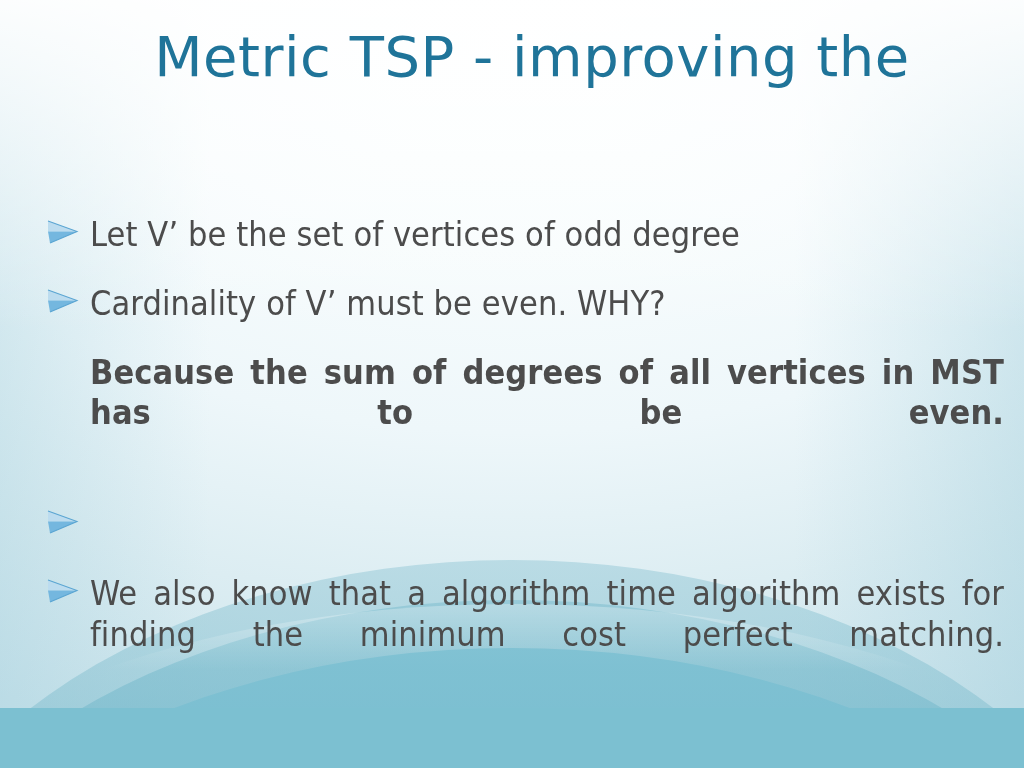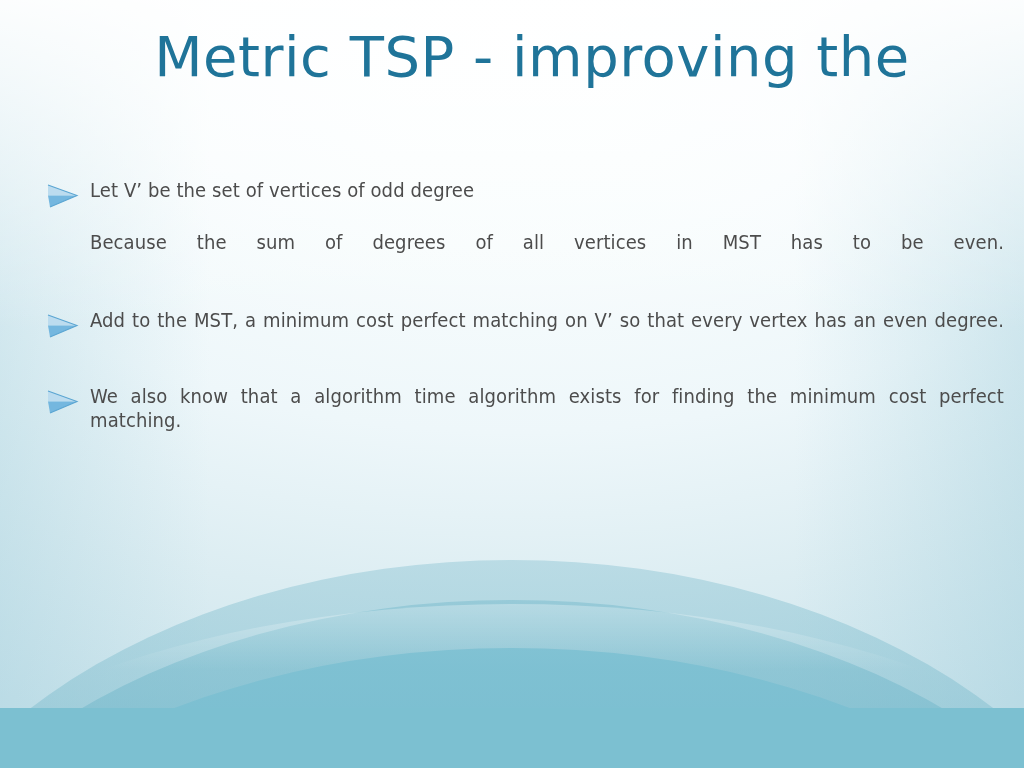--- a/index.html
+++ b/index.html
@@ -105,23 +105,24 @@
     position: absolute;
     left: 44px;
     top: 178px;
     width: 960px;
   }
 
   .block {
     position: relative;
     color: #4c4c4c;
     font-family: "DejaVu Sans Condensed", "DejaVu Sans", sans-serif;
-    font-size: 20px;
+    font-size: 34px;
     line-height: 1.20;
     letter-spacing: 0.1px;
+    margin-top: 36px;
   }
 
   .bullet-row {
     position: relative;
     padding-left: 46px;
     margin-bottom: 28px;
   }
 
   .bullet-icon {
     position: absolute;
@@ -129,20 +130,21 @@
     top: 4px;
     width: 34px;
     height: 28px;
     display: block;
   }
 
   .plain-row {
     position: relative;
     padding-left: 46px;
     margin-bottom: 30px;
+    font-weight: bold;
   }
 
   .justify { text-align: justify; }
 
   
   .just-fix::after {
     content: "";
     display: inline-block;
     width: 100%;
     height: 0;
@@ -174,32 +176,39 @@
 
       <div class="bullet-row">
         <svg class="bullet-icon" viewBox="0 0 34 28">
           <path d="M2 3 L31 13.5 L2 13.5 Z" fill="#bcdcef"></path>
           <path d="M2 13.5 L31 13.5 L4 25 Z" fill="#74b7df"></path>
           <path d="M2 3 L31 13.5 L4 25" fill="none" stroke="#5aa5d2" stroke-width="1.1"></path>
         </svg>
         <span>Let V’ be the set of vertices of odd degree</span>
       </div>
 
+      <div class="bullet-row">
+        <svg class="bullet-icon" viewBox="0 0 34 28">
+          <path d="M2 3 L31 13.5 L2 13.5 Z" fill="#bcdcef"></path>
+          <path d="M2 13.5 L31 13.5 L4 25 Z" fill="#74b7df"></path>
+          <path d="M2 3 L31 13.5 L4 25" fill="none" stroke="#5aa5d2" stroke-width="1.1"></path>
+        </svg>
+        <span>Cardinality of V’ must be even. WHY?</span>
+      </div>
 
       <div class="plain-row justify just-fix">
         <span>Because the sum of degrees of all vertices in MST has to be even.</span>
       </div>
 
       <div class="bullet-row justify just-fix">
         <svg class="bullet-icon" viewBox="0 0 34 28">
           <path d="M2 3 L31 13.5 L2 13.5 Z" fill="#bcdcef"></path>
           <path d="M2 13.5 L31 13.5 L4 25 Z" fill="#74b7df"></path>
           <path d="M2 3 L31 13.5 L4 25" fill="none" stroke="#5aa5d2" stroke-width="1.1"></path>
         </svg>
-        <span>Add to the MST, a minimum cost perfect matching on V’ so that every vertex has an even degree.</span>
       </div>
 
       <div class="bullet-row justify just-fix">
         <svg class="bullet-icon" viewBox="0 0 34 28">
           <path d="M2 3 L31 13.5 L2 13.5 Z" fill="#bcdcef"></path>
           <path d="M2 13.5 L31 13.5 L4 25 Z" fill="#74b7df"></path>
           <path d="M2 3 L31 13.5 L4 25" fill="none" stroke="#5aa5d2" stroke-width="1.1"></path>
         </svg>
         <span>We also know that a algorithm time algorithm exists for finding the minimum cost perfect matching.</span>
       </div>

